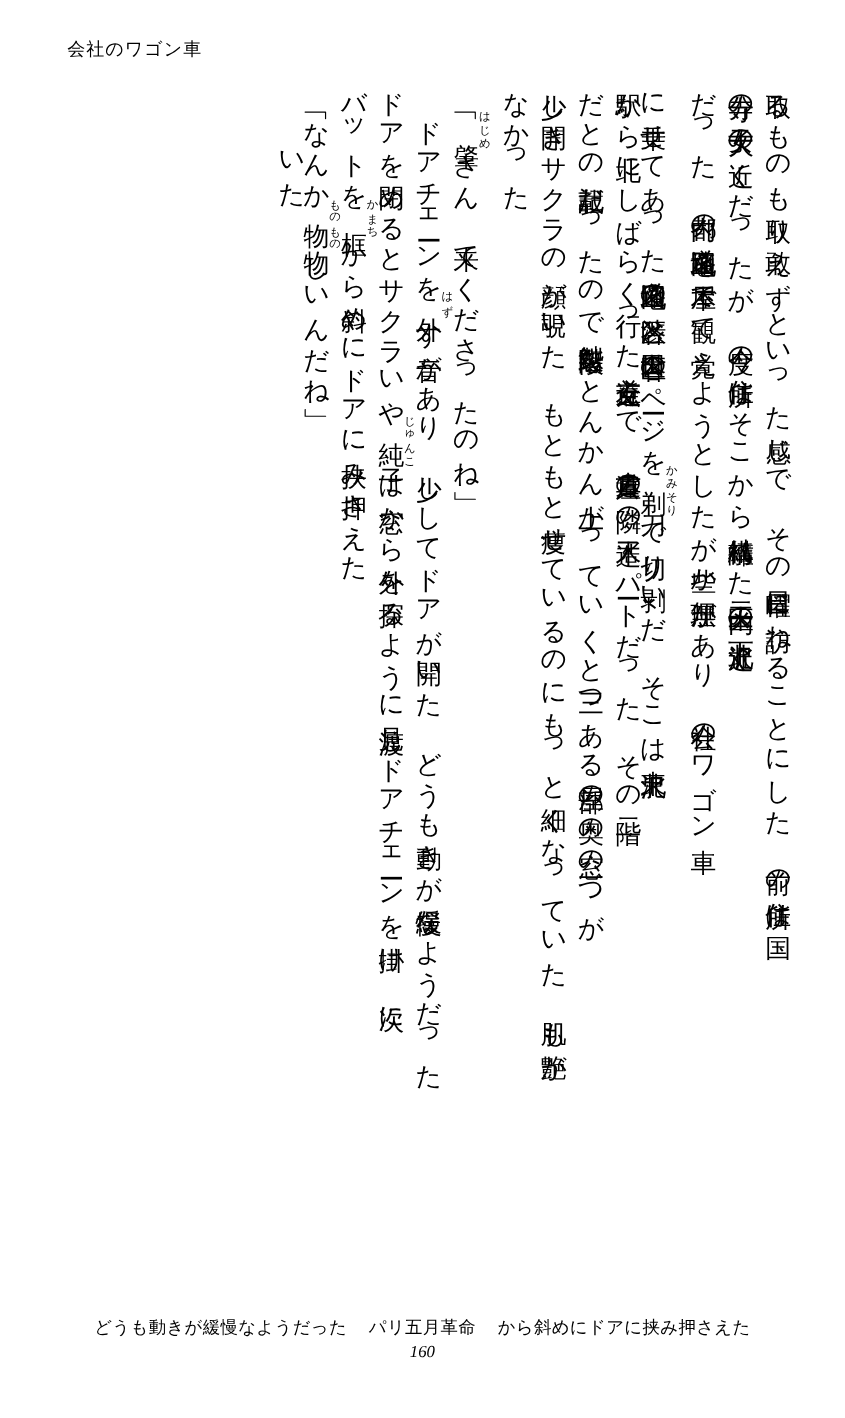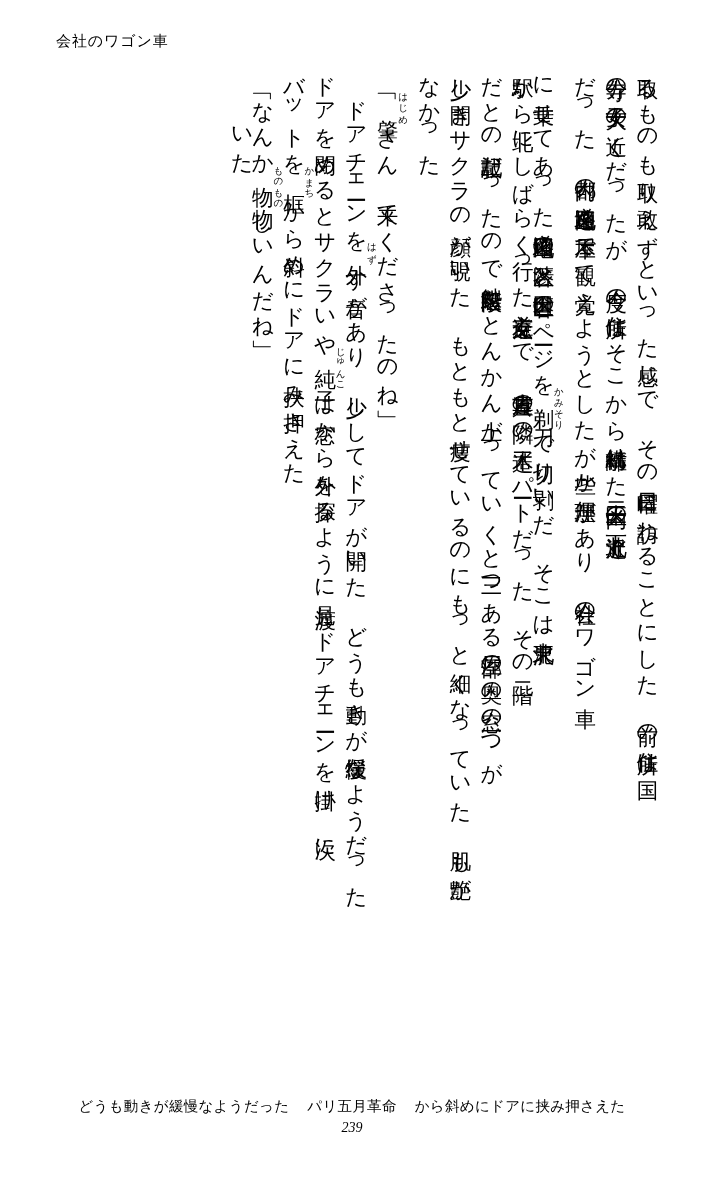--- a/index.html
+++ b/index.html
@@ -111,14 +111,14 @@
   <div class="vcol">ドアを閉めるとサクラいや<ruby>純子<rt>じゅんこ</rt></ruby>は窓から外を探るように見渡しドアチェーンを掛け　次に</div>
   <div class="vcol">バットを<ruby>框<rt>かまち</rt></ruby>から斜めにドアに挟み押さえた</div>
   <div class="vcol indent-1">「なんか<ruby>物物<rt>ものもの</rt></ruby>しいんだね」</div>
   <div class="vcol indent-2">いた</div>
 </div>
 
 <div class="footer">
   <div class="footer-line">
     <span class="footer-kw">どうも動きが緩慢なようだった</span><span class="footer-kw">パリ五月革命</span><span class="footer-kw">から斜めにドアに挟み押さえた</span>
   </div>
-  <div class="page-number">239</div>
+  <div class="page-number">160</div>
 </div>
 
 </body></html>

